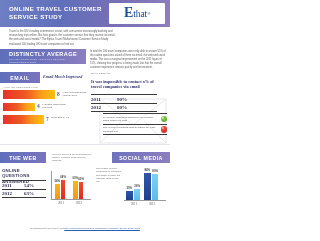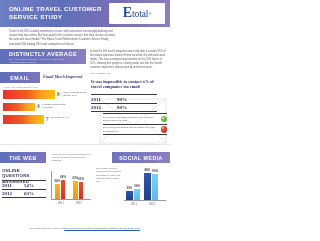--- a/index.html
+++ b/index.html
@@ -253,21 +253,21 @@
 </style>
 </head>
 <body>
 
 <div class="page">
 
   <div class="header">
     <div class="header-title">ONLINE TRAVEL CUSTOMER SERVICE STUDY</div>
     <div class="logo-box">
       <span class="logo-mark">E</span>
-      <span class="logo-text">total</span>
+      <span class="logo-text">that</span>
       <span class="logo-tm">®</span>
     </div>
   </div>
 
   <div class="intro">Travel is the UK's leading ecommerce sector, with consumers increasingly booking and researching trips online. But how good is the customer service that they receive via email, the web and social media? The Eptica Travel Multichannel Customer Service Study evaluated 100 leading UK travel companies to find out.</div>
 
   <div class="avg-banner">
     <div class="avg-title">DISTINCTLY AVERAGE</div>
     <div class="avg-sub">TRAVEL COMPANIES ARE STILL LETTING CUSTOMERS DOWN</div>
   </div>

